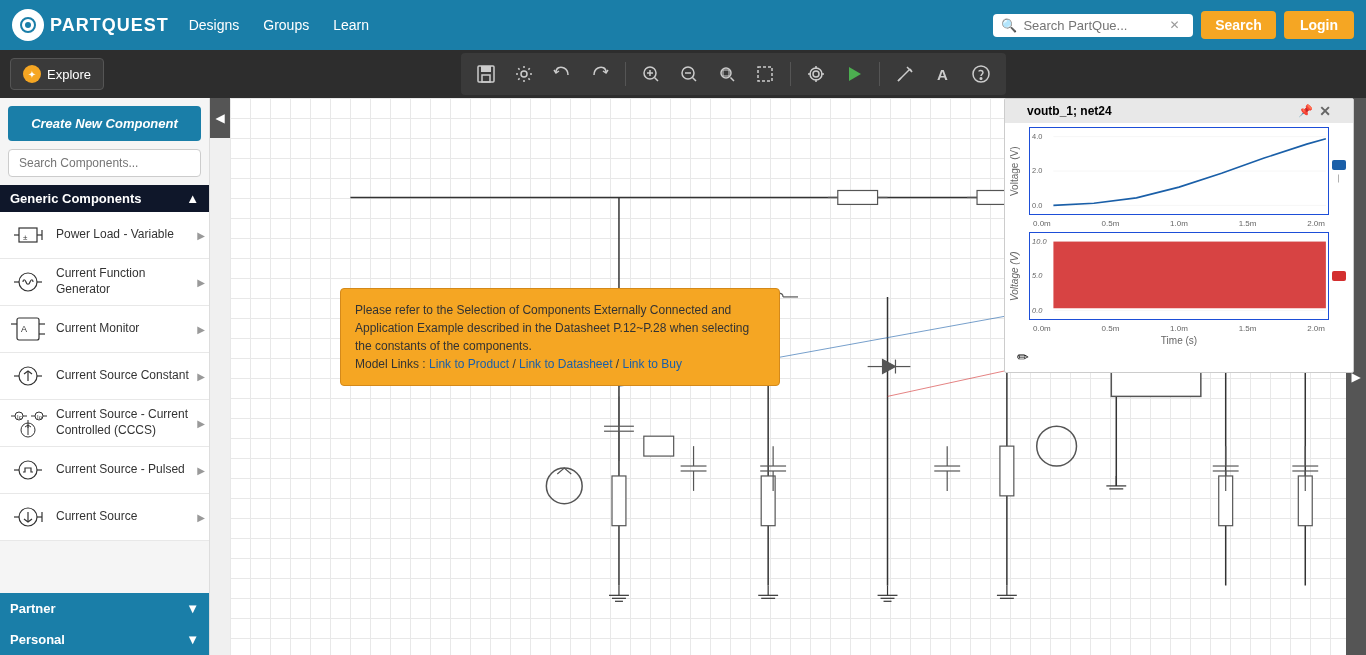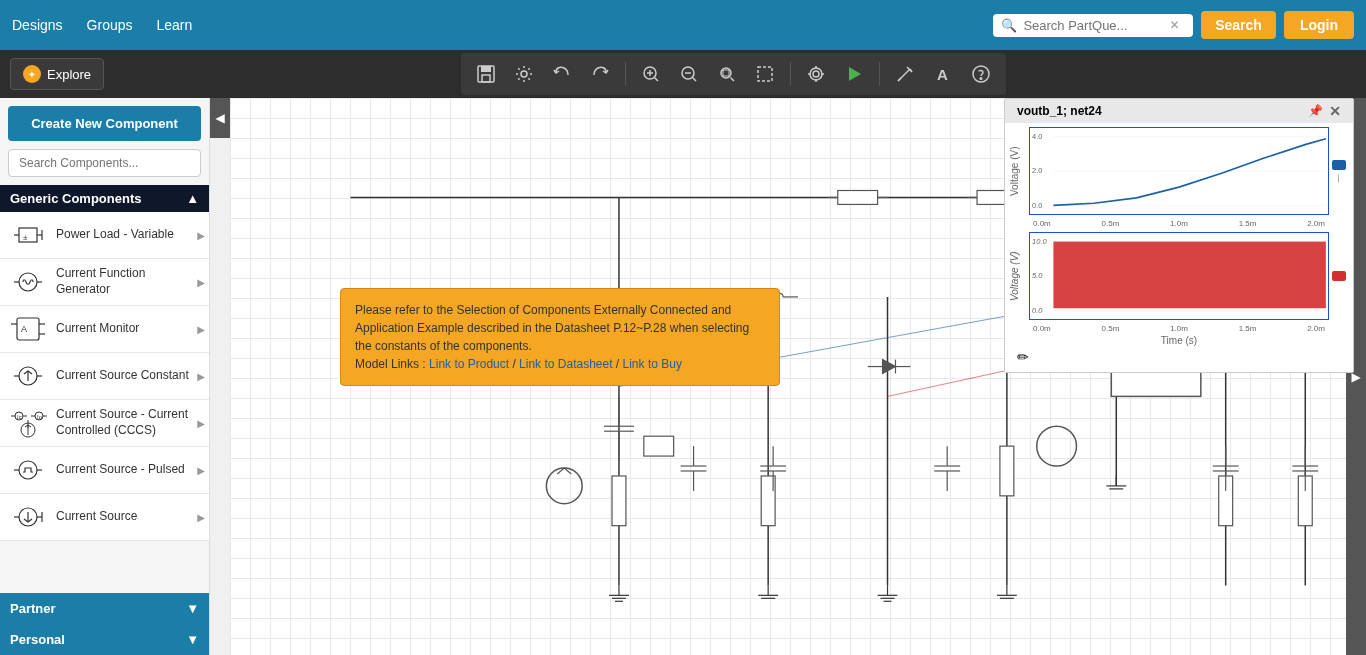--- a/index.html
+++ b/index.html
@@ -182,20 +182,21 @@
       margin: 8px;
       background: #1a7ea8;
       color: white;
       border: none;
       padding: 10px 12px;
       border-radius: 4px;
       font-size: 13px;
       font-weight: bold;
       cursor: pointer;
       text-align: center;
+      font-style: italic;
     }
     .search-components {
       margin: 0 8px 8px 8px;
       position: relative;
     }
     .search-components input {
       width: 100%;
       padding: 6px 10px;
       border: 1px solid #ccc;
       border-radius: 4px;
@@ -286,21 +287,21 @@
       top: 0;
       right: 12px;
       width: 350px;
       background: white;
       border: 1px solid #ccc;
       border-radius: 2px;
       z-index: 60;
     }
     .chart-header {
       background: #e8e8e8;
-      padding: 4px 12px;
+      padding: 4px 22px;
       display: flex;
       align-items: center;
       justify-content: space-between;
       font-size: 12px;
       font-weight: bold;
     }
     .chart-header-actions {
       display: flex;
       align-items: center;
       gap: 6px;
@@ -395,20 +396,29 @@
       cursor: pointer;
       color: white;
       font-size: 12px;
       flex-shrink: 0;
     }
   </style>
 </head>
 <body>
 
 <div class="top-nav">
+  <div class="logo">
+    <div class="logo-icon">
+      <svg width="18" height="18" viewBox="0 0 18 18">
+        <circle cx="9" cy="9" r="7" fill="none" stroke="#1a7ea8" stroke-width="2"></circle>
+        <circle cx="9" cy="9" r="3" fill="#1a7ea8"></circle>
+      </svg>
+    </div>
+    <span>PARTQUEST</span>
+  </div>
   <div class="nav-links">
     <span class="nav-link">Designs</span>
     <span class="nav-link">Groups</span>
     <span class="nav-link">Learn</span>
   </div>
   <div class="search-area">
     <div class="search-box">
       <span class="search-icon-nav">🔍</span>
       <input type="text" placeholder="Search PartQue..." style="">
       <span class="clear-btn">✕</span>

